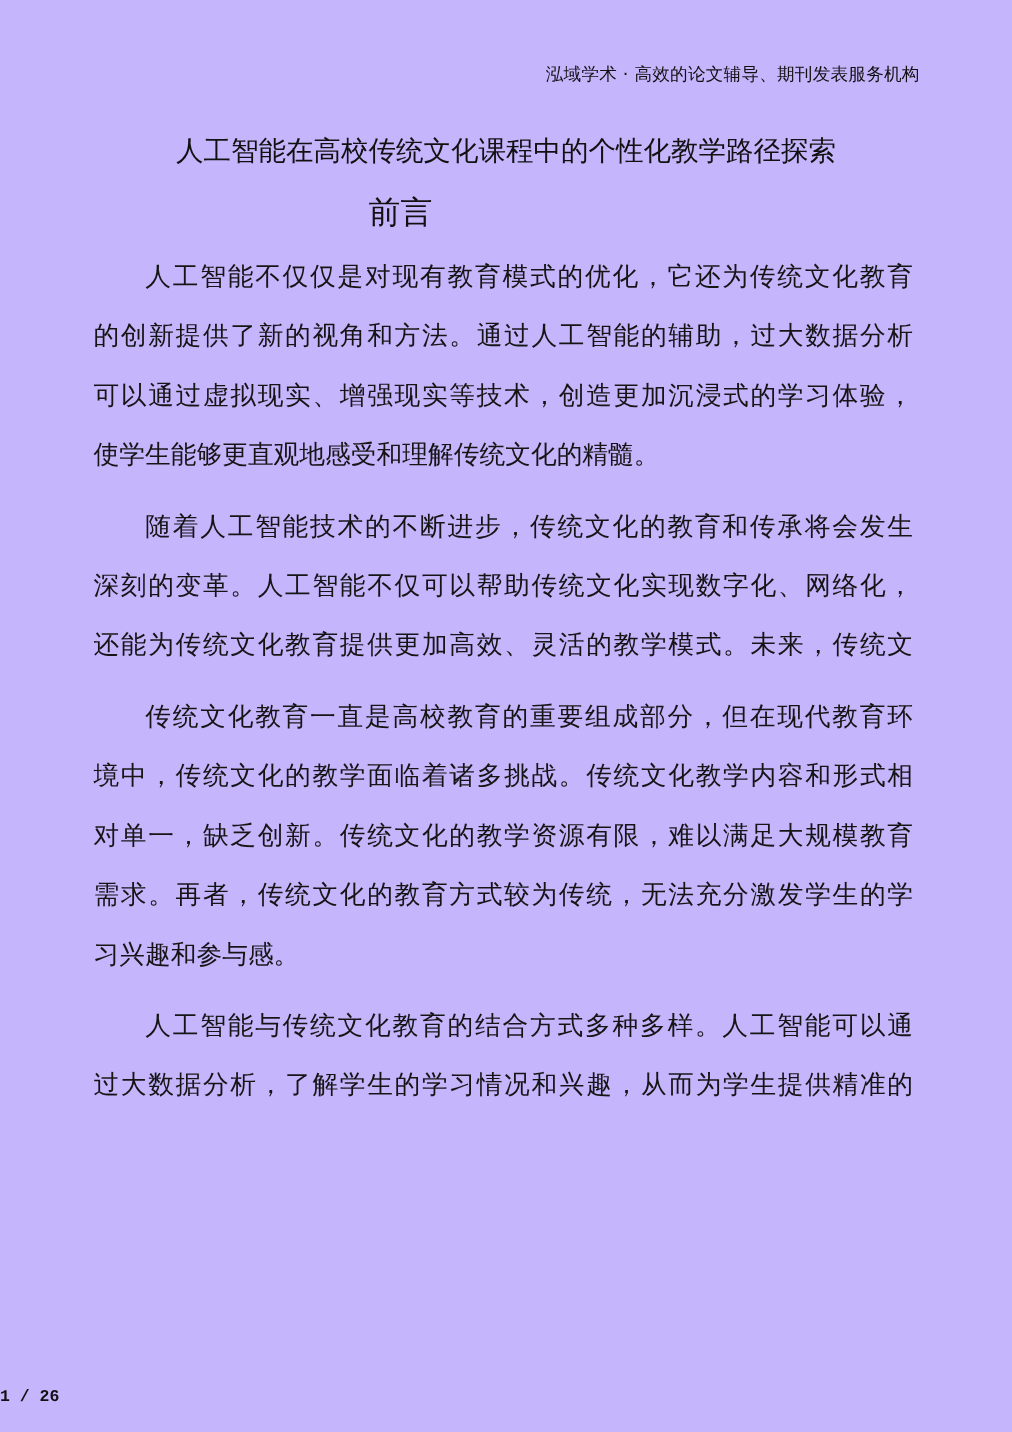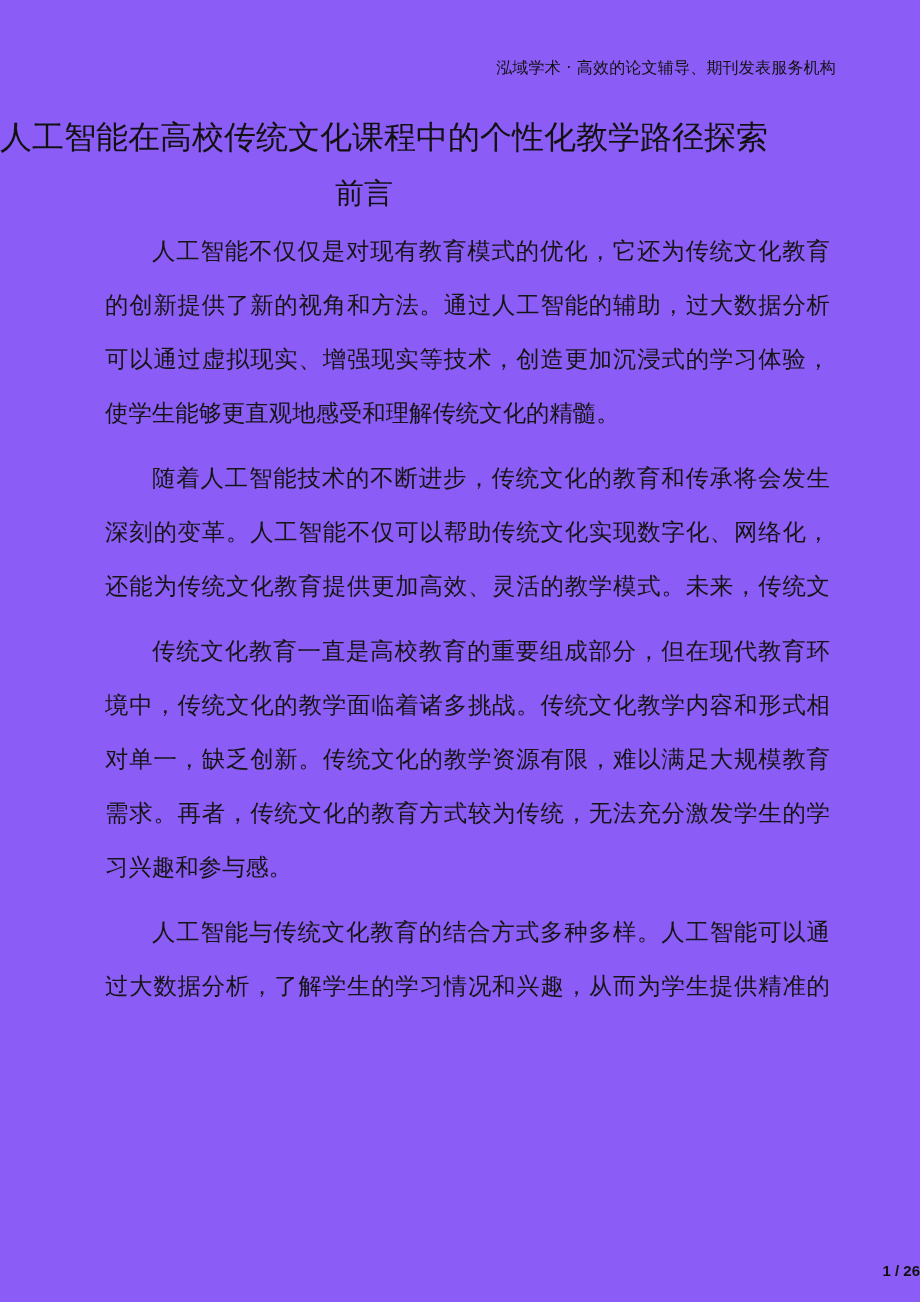--- a/index.html
+++ b/index.html
@@ -13,38 +13,39 @@
       position: relative;
       overflow: hidden;
       color: #111111;
       font-family: "DejaVu Sans", "Liberation Sans", sans-serif;
     }
     .page {
       position: absolute;
       left: 0; top: 0;
       width: 920px;
       height: 1302px;
-      background: #8b5cf6;
+      background: #c4b5fd;
     }
     .running-header {
       position: absolute;
       top: 57px;
       right: 84px;
       font-size: 16px;
       line-height: 22px;
       color: #111;
       letter-spacing: 0.2px;
       white-space: nowrap;
     }
     .doc-title {
       position: absolute;
       top: 120px;
       left: 0;
       width: 920px;
-      font-size: 32px;
+      text-align: center;
+      font-size: 25px;
       line-height: 34px;
       color: #111;
       white-space: nowrap;
     }
     .section-title {
       position: absolute;
       top: 176px;
       left: 0;
       width: 728px;
       text-align: center;
@@ -62,36 +63,35 @@
       margin: 0 0 11px 0;
     }
     .line {
       display: block;
       height: 54px;
       line-height: 36px;
       font-size: 23.4px;
       white-space: nowrap;
       letter-spacing: 0px;
       color: #151515;
-      margin-left: 20px;
     }
     .line.justify {
       text-align: justify;
       text-align-last: justify;
     }
     .line.first {
       padding-left: 47px;
     }
     .page-number {
       position: absolute;
       top: 1262px;
       left: 0;
       width: 920px;
-      text-align: right;
-      font-family: Liberation Sans, sans-serif;
+      text-align: left;
+      font-family: Liberation Mono, monospace;
       font-weight: bold;
       font-size: 15px;
       line-height: 18px;
       color: #111;
     }
   </style>
 </head>
 <body>
 
 <div class="page">

